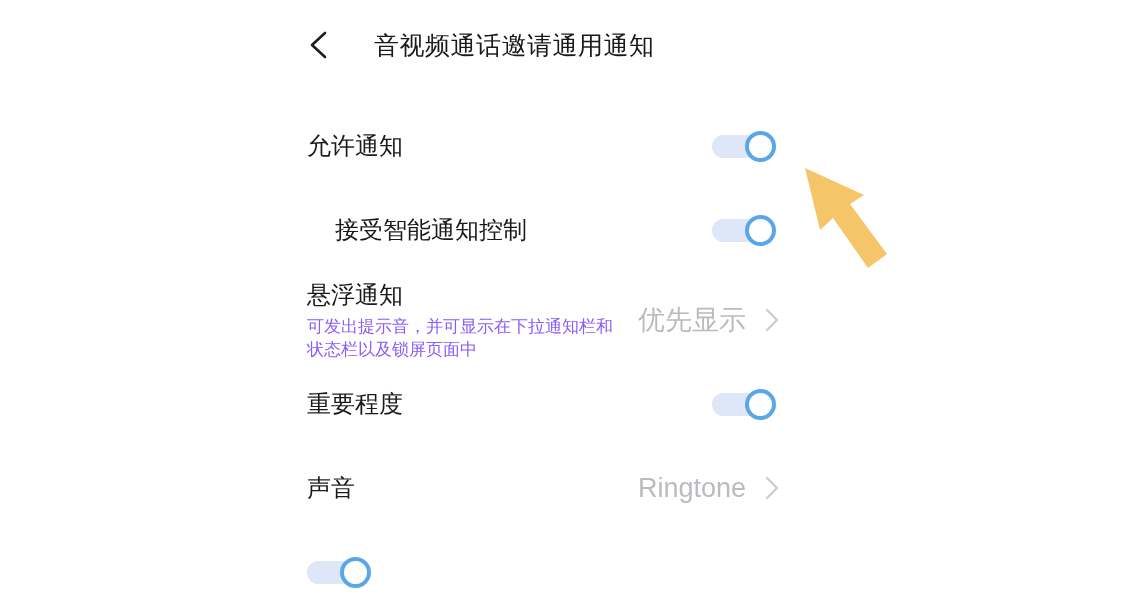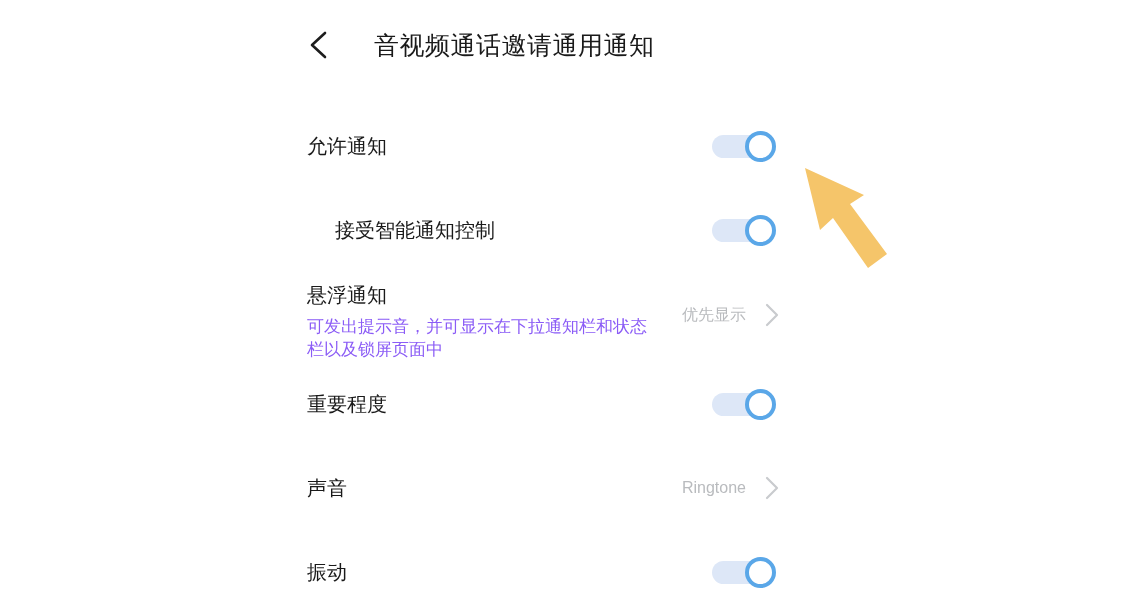--- a/index.html
+++ b/index.html
@@ -71,40 +71,40 @@
   }
   .row-main {
     display: flex;
     flex-direction: column;
     justify-content: center;
     flex: 1 1 auto;
     min-width: 0;
     padding-right: 10px;
   }
   .row-label {
-    font-size: 20px;
+    font-size: 24px;
     line-height: 30px;
     color: #1a1a1a;
     white-space: nowrap;
     font-family: Liberation Serif, serif;
   }
   .row-sub {
     font-size: 17px;
     line-height: 23px;
     color: #8b5cf6;
     margin-top: 5px;
     max-width: 350px;
   }
   .row-right {
     display: flex;
     align-items: center;
     flex: 0 0 auto;
   }
   .row-value {
-    font-size: 16px;
+    font-size: 27px;
     color: #b9bbbe;
     margin-right: 18px;
     white-space: nowrap;
   }
   .chev-right { display: block; }
 
   
   .row-allow        { height: 80px; }
   .row-smart        { height: 78px; margin-left: 28px; }
   .row-importance   { height: 90px; align-items: flex-start; padding-top: 8px; }
@@ -229,23 +229,20 @@
         <div class="row-value">Ringtone</div>
         <span>
           <svg class="chev-right" width="16" height="26" viewBox="0 0 16 26" fill="none" xmlns="http://www.w3.org/2000/svg">
             <path d="M3 3 L13 13 L3 23" stroke="#c9cbce" stroke-width="2.2" stroke-linecap="round" stroke-linejoin="round"></path>
           </svg>
         </span>
       </div>
     </div>
 
     <div class="row row-vibrate">
-      <div class="row-main">
-        <div class="row-label">振动</div>
-      </div>
       <div class="row-right">
         <div class="toggle">
           <div class="track"></div>
           <div class="knob"></div>
         </div>
       </div>
     </div>
 
   </div>
 

